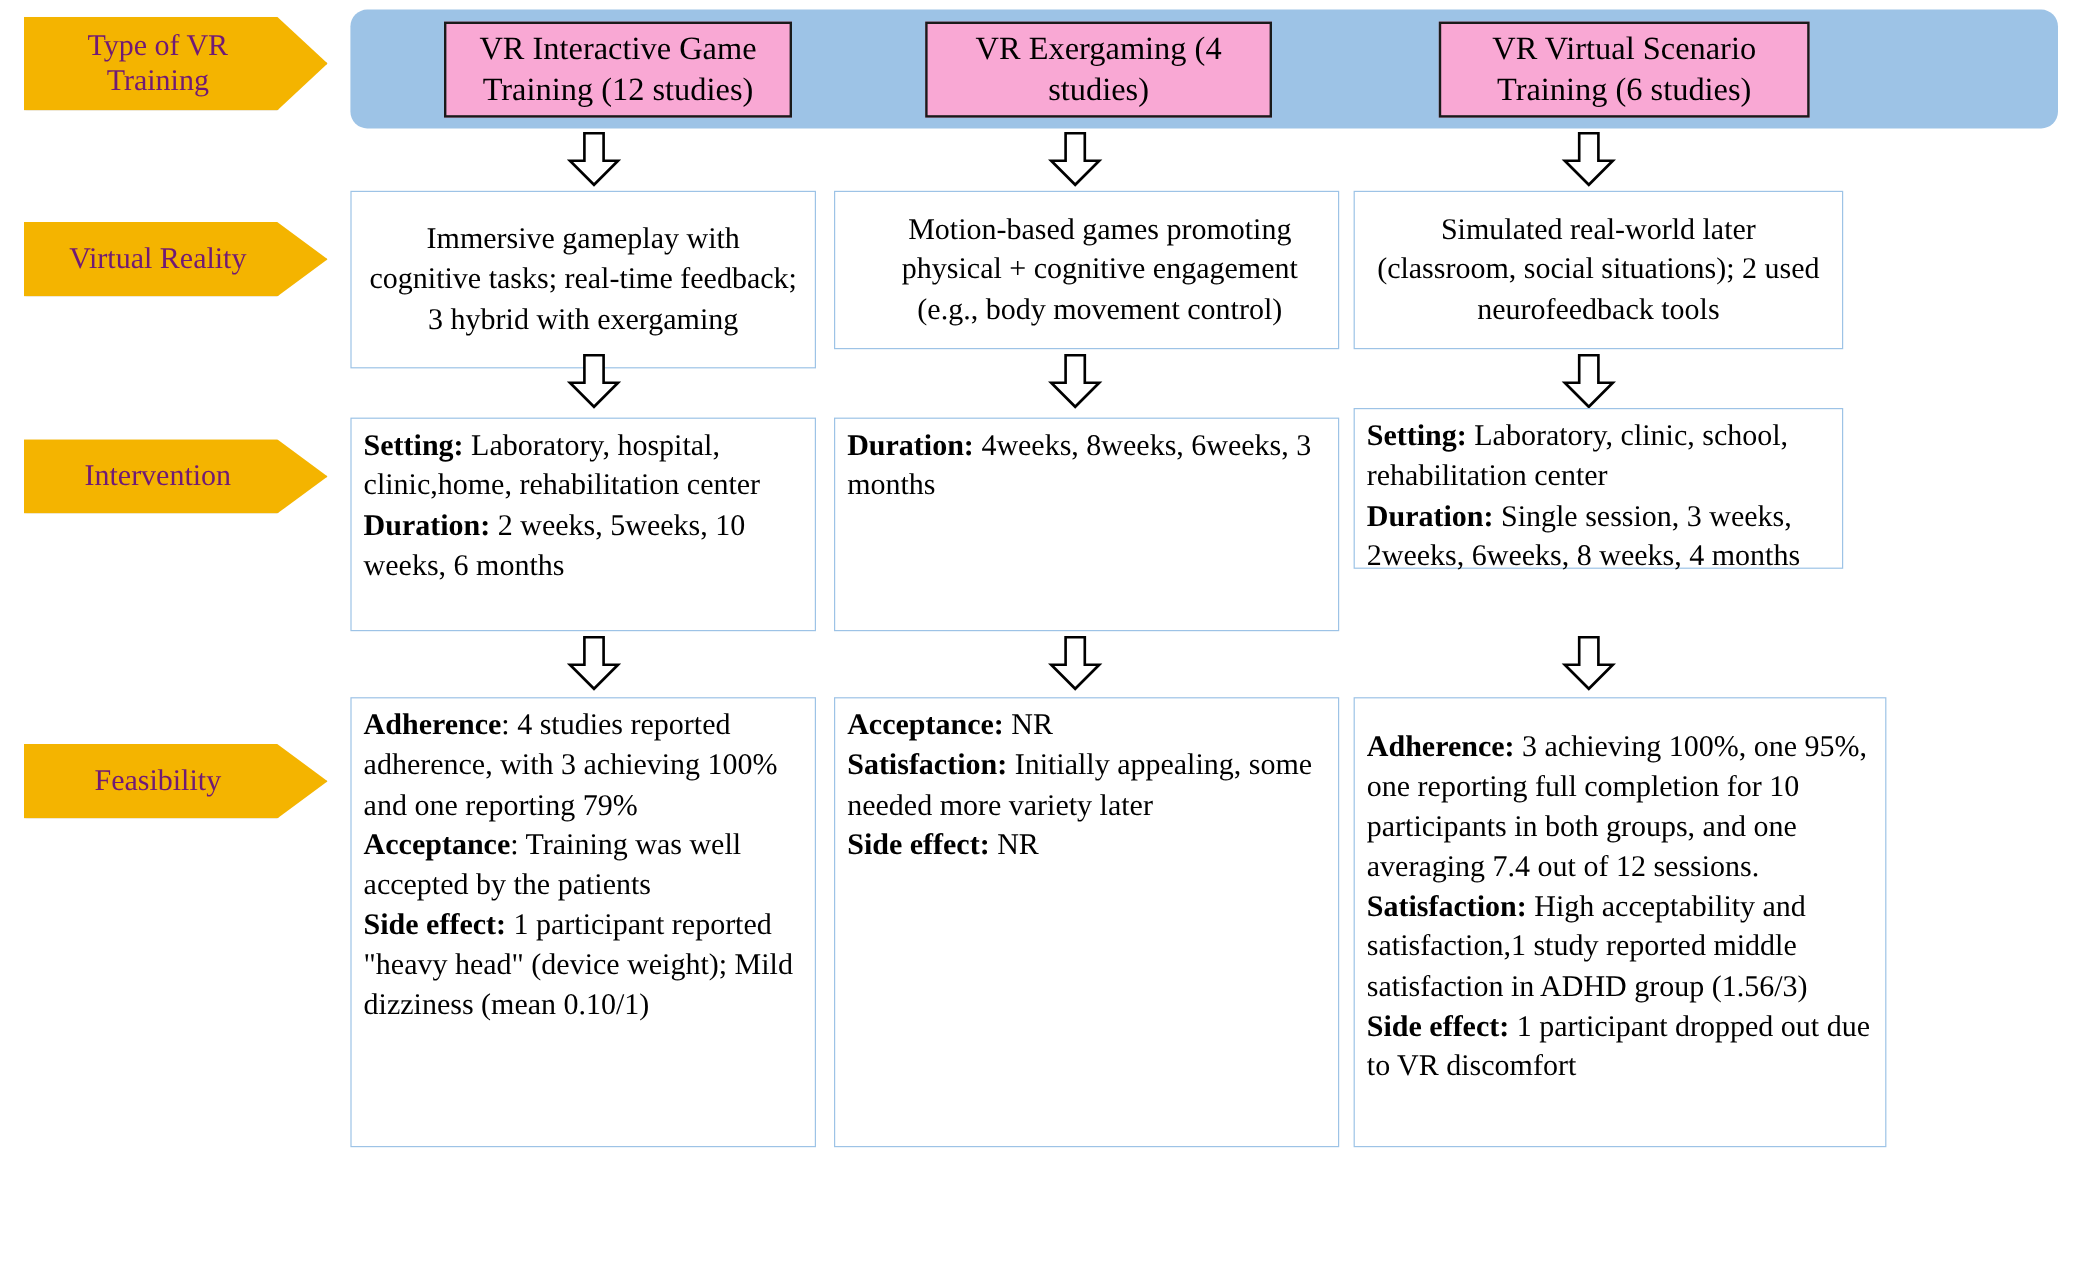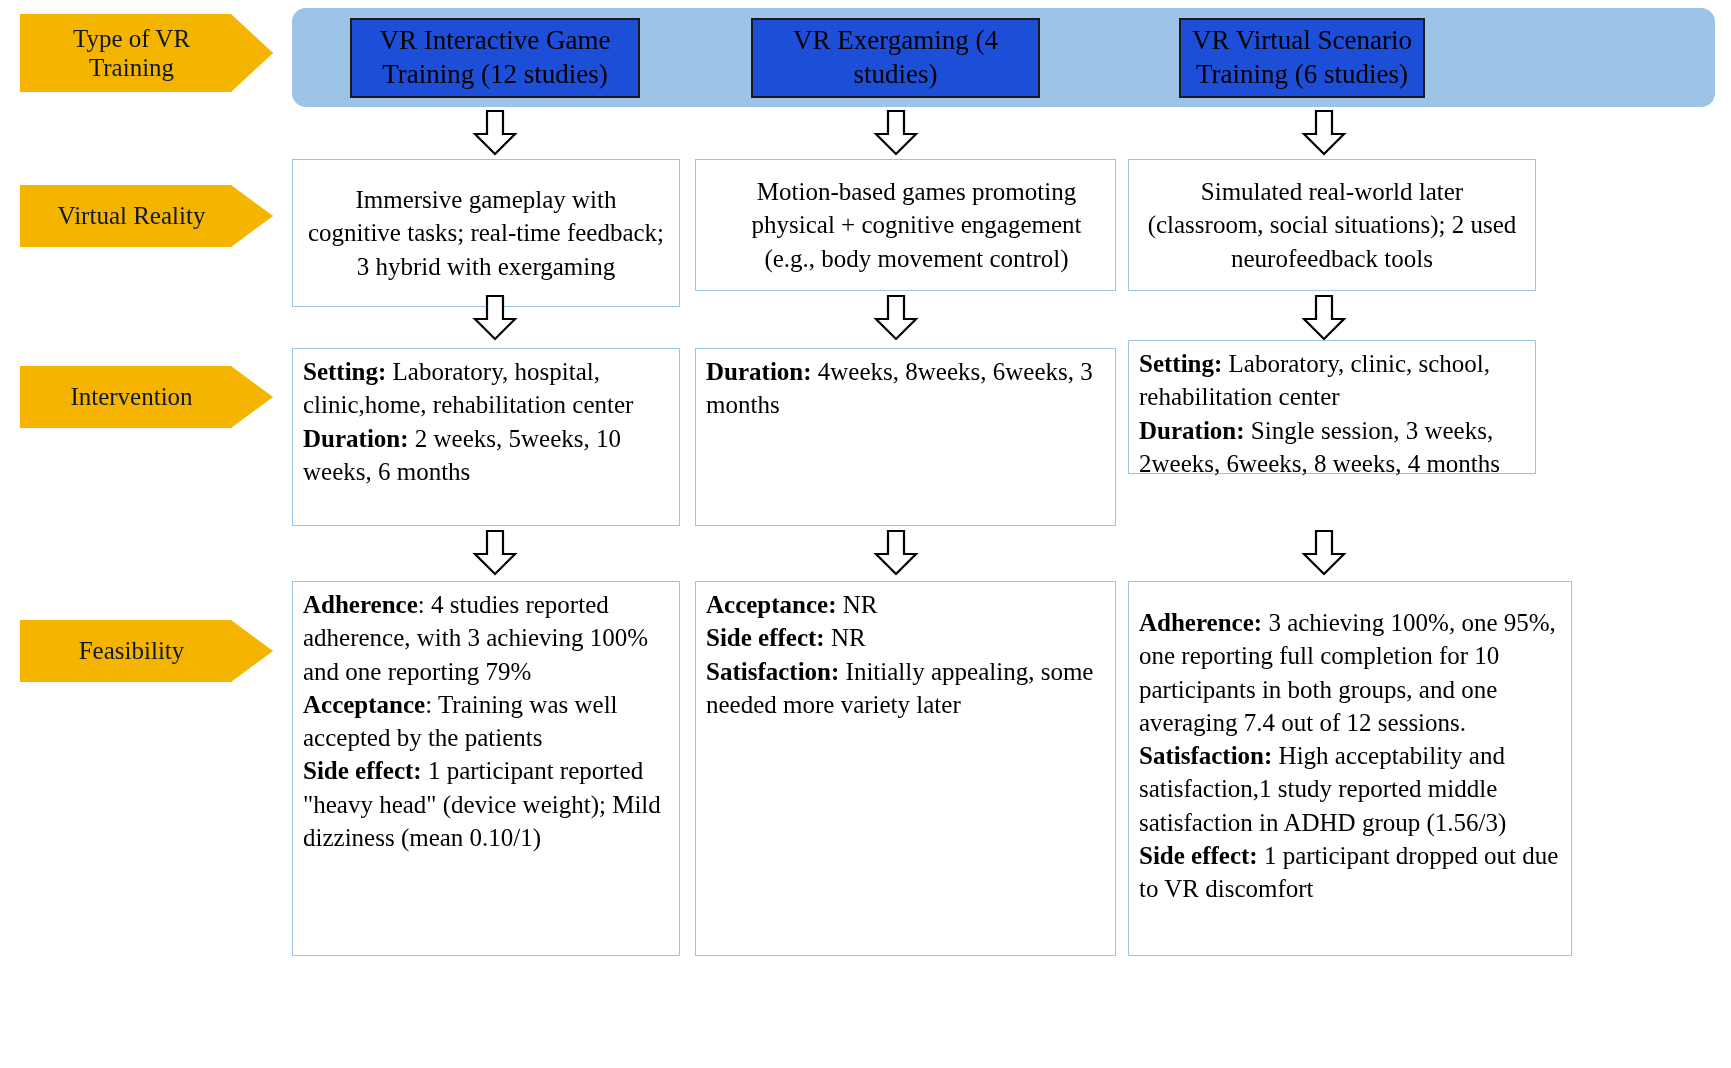--- a/index.html
+++ b/index.html
@@ -19,21 +19,21 @@
   #diagram {
     position: relative;
     width: 1731px;
     height: 1068px;
   }
 
   
   .chevron-label {
     position: absolute;
     background: #f4b400;
-    color: #0f172a;
+    color: #701a75;
     display: flex;
     align-items: center;
     justify-content: center;
     text-align: center;
     font-size: 25px;
     line-height: 1.18;
     font-weight: 400;
     clip-path: polygon(0 0, calc(100% - 42px) 0, 100% 50%, calc(100% - 42px) 100%, 0 100%);
     box-shadow: 1px 2px 2px rgba(0,0,0,0.25);
     padding-right: 30px;
@@ -42,30 +42,31 @@
   .chevron-label span { display: block; }
 
   
   .banner {
     position: absolute;
     background: #9dc3e6;
     border-radius: 14px;
   }
   .banner-box {
     position: absolute;
-    background: #1d4ed8;
+    background: #f9a8d4;
     border: 2px solid #1a1a1a;
     box-sizing: border-box;
     display: flex;
     align-items: center;
     justify-content: center;
     text-align: center;
     font-size: 27px;
     line-height: 1.25;
     padding: 0 8px;
+    margin-left: 20px;
   }
 
   
   .box {
     position: absolute;
     background: #ffffff;
     border: 1.5px solid #9dc3e6;
     box-sizing: border-box;
     font-size: 25px;
     line-height: 1.33;
@@ -121,21 +122,21 @@
     </div>
   </div>
 
   <div class="banner-box" style="left:751px; top:18px; width:289px; height:80px;">
     <div>
       <span>VR Exergaming (4</span><br>
       <span>studies)</span>
     </div>
   </div>
 
-  <div class="banner-box" style="left:1179px; top:18px; width:246px; height:80px;">
+  <div class="banner-box" style="left:1179px; top:18px; width:309px; height:80px;">
     <div>
       <span>VR Virtual Scenario</span><br>
       <span>Training (6 studies)</span>
     </div>
   </div>
 
   <div class="arrow-down" style="left:472px; top:110px;">
     <svg viewBox="0 0 46 46">
         <polygon points="15,1 31,1 31,24 43,24 23,44 3,24 15,24" fill="#ffffff" stroke="#000000" stroke-width="2.2"></polygon>
       </svg>
@@ -241,24 +242,24 @@
     <div class="para">
       <b>Side effect:</b><span> 1 participant reported "heavy head" (device weight); Mild dizziness (mean 0.10/1)</span>
     </div>
   </div>
 
   <div class="box" style="left:695px; top:581px; width:421px; height:375px;">
     <div class="para">
       <b>Acceptance:</b><span> NR</span>
     </div>
     <div class="para">
+      <b>Satisfaction:</b><span>  Initially appealing, some needed more variety later</span>
+    </div>
+    <div class="para">
       <b>Side effect:</b><span> NR</span>
-    </div>
-    <div class="para">
-      <b>Satisfaction:</b><span>  Initially appealing, some needed more variety later</span>
     </div>
   </div>
 
   <div class="box" style="left:1128px; top:581px; width:444px; height:375px;">
     <div class="para" style="margin-top:18px;">
       <b>Adherence:</b><span> 3 achieving 100%, one 95%, one reporting full completion for 10 participants in both groups, and one averaging 7.4 out of 12 sessions.</span>
     </div>
     <div class="para">
       <b>Satisfaction:</b><span> High acceptability and satisfaction,1 study reported middle satisfaction in ADHD group (1.56/3)</span>
     </div>

